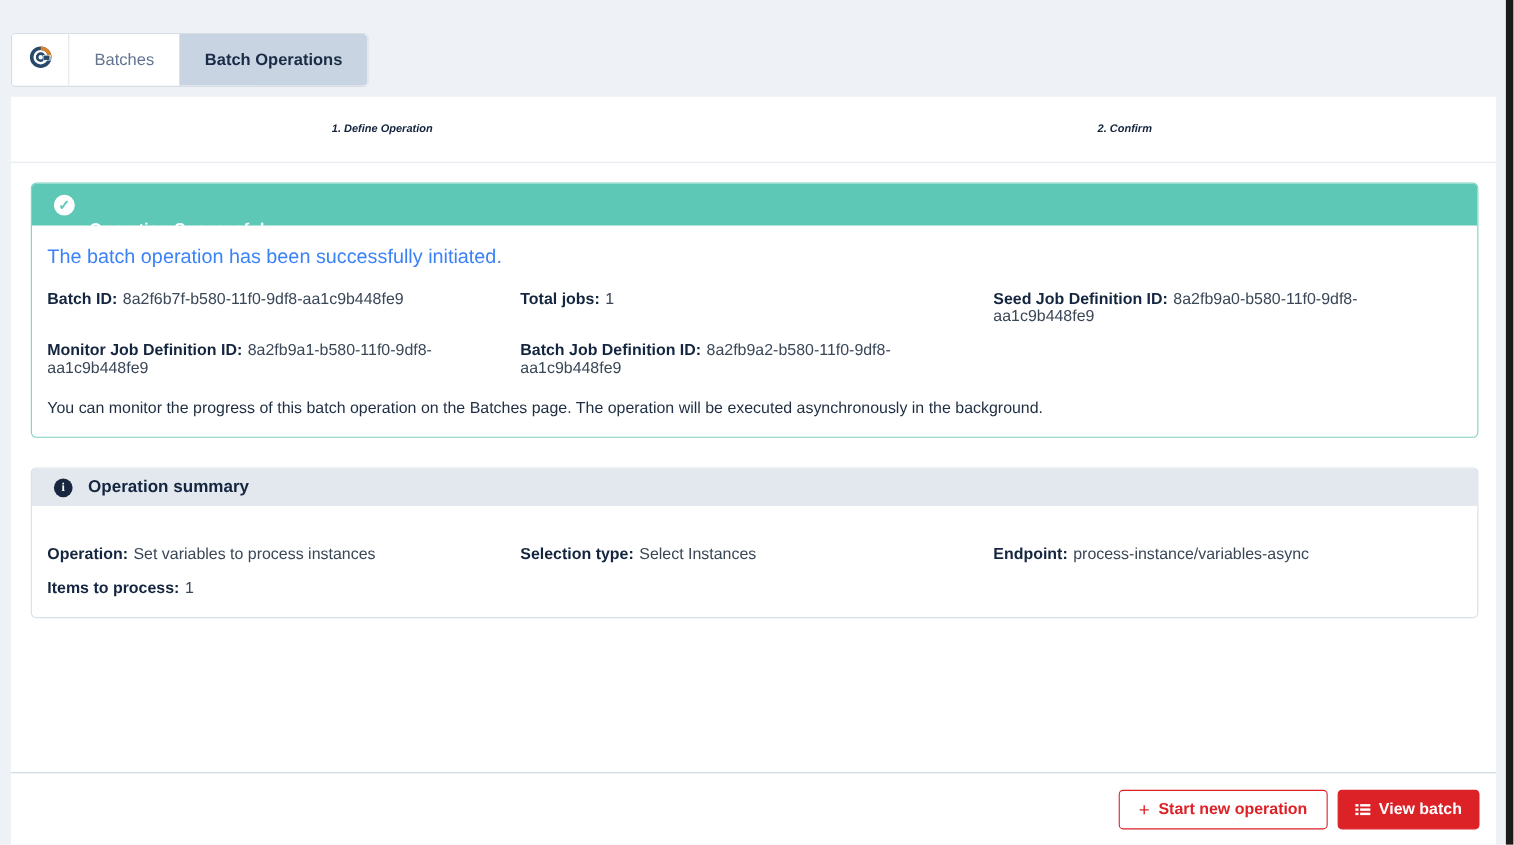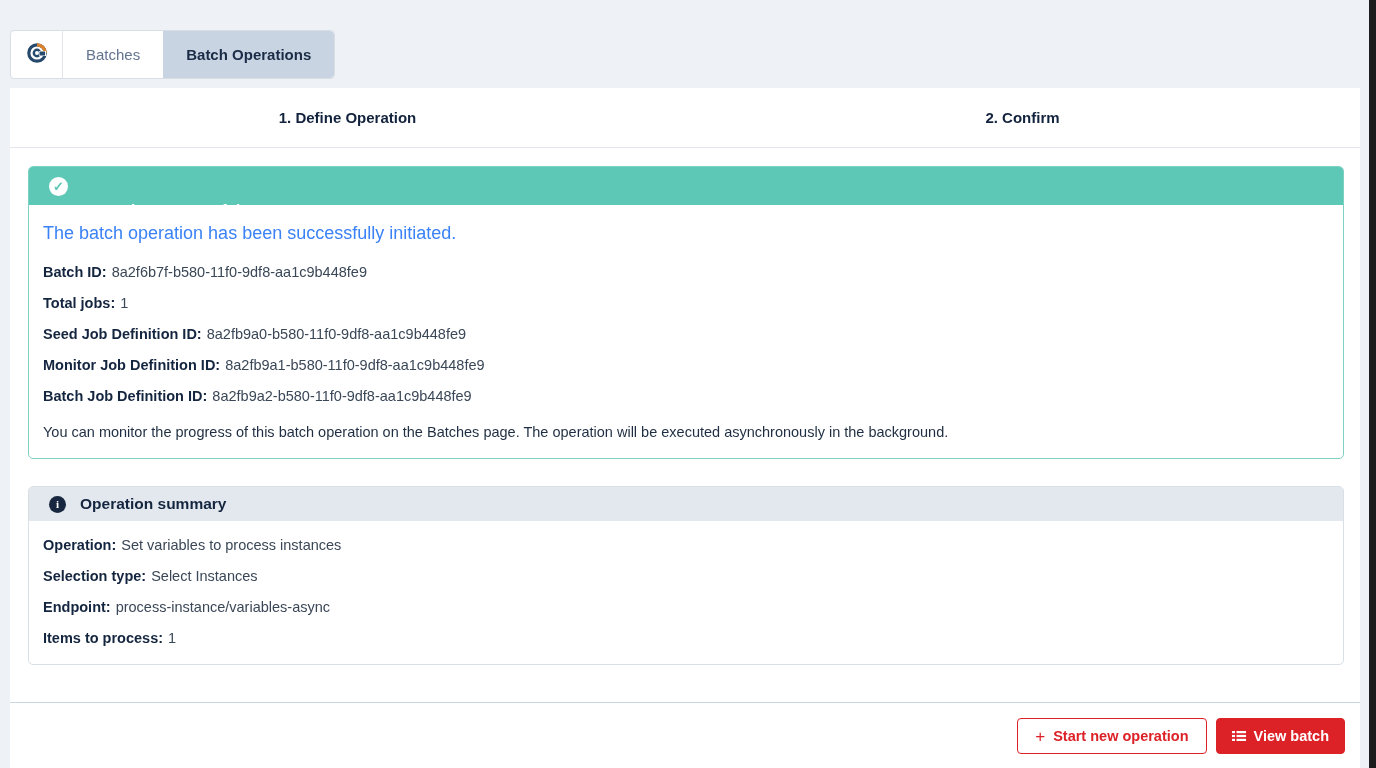--- a/index.html
+++ b/index.html
@@ -32,41 +32,42 @@
     background:#c9d4e3; color:#1a2b45; font-weight:bold; border-radius:0 4px 4px 0;
   }
   
   .main {
     position:absolute; left:10px; top:88px; width:1350px; height:680px;
     background:#fff; display:flex; flex-direction:column;
   }
   .wizard { display:flex; height:60px; border-bottom:1px solid #e4e8ed; flex:0 0 auto; }
   .step {
     flex:1; display:flex; align-items:center; justify-content:center;
-    font-size:15px; font-weight:bold; color:#13233d; cursor:pointer;
+    font-size:10px; font-weight:bold; color:#13233d; cursor:pointer;font-style:italic;
   }
   .step.active { border-bottom:7px solid #dc2127; }
   .content { padding:18px 16px 0 18px; flex:1 1 auto; }
   
   .success-card { border:1px solid #7dd2c2; border-radius:5px; overflow:hidden; }
   .success-header {
     background:#5ec8b6; height:38px; display:flex; align-items:center;
     padding-left:20px; gap:13px;
   }
   .success-header .title { color:#fff; font-weight:bold; font-size:15.5px;margin-top:48px; }
   .check-icon {
     width:19px; height:19px; border-radius:50%; background:#fff;
     display:flex; align-items:center; justify-content:center;
     color:#5ec8b6; font-size:13px; font-weight:bold; line-height:1;
   }
   .success-body { padding:18px 20px 18px 14px; }
   .intro { color:#3b82f6; font-size:18px; margin-bottom:20px; }
   .kv-grid {
-    display:grid; grid-template-columns:1fr; row-gap:15px; column-gap:10px;
+    display:grid; grid-template-columns:1fr 1fr 1fr; row-gap:15px; column-gap:10px;
     margin-bottom:20px;
+    margin-top:20px;
   }
   .kv { font-size:14.5px; color:#3a4757; }
   .kv b { color:#14253f; margin-right:5px; }
   .note { font-size:14.5px; color:#1f2e42; }
   
   .summary-card { border:1px solid #d9dfe7; border-radius:5px; overflow:hidden; margin-top:27px; }
   .summary-header {
     background:#e3e8ef; height:34px; display:flex; align-items:center;
     padding-left:20px; gap:14px;
   }

